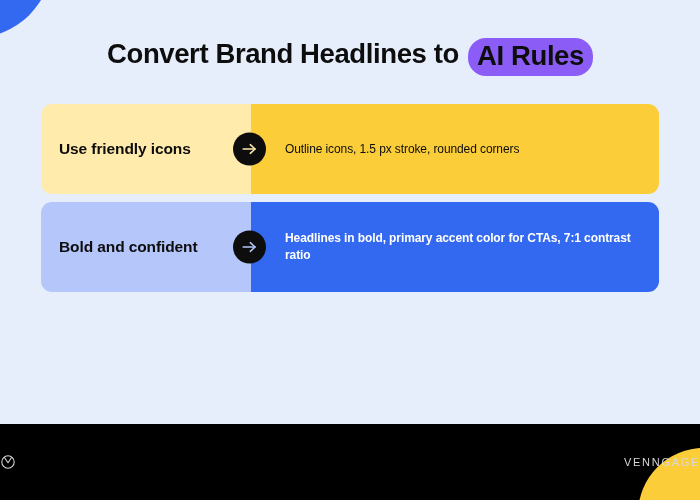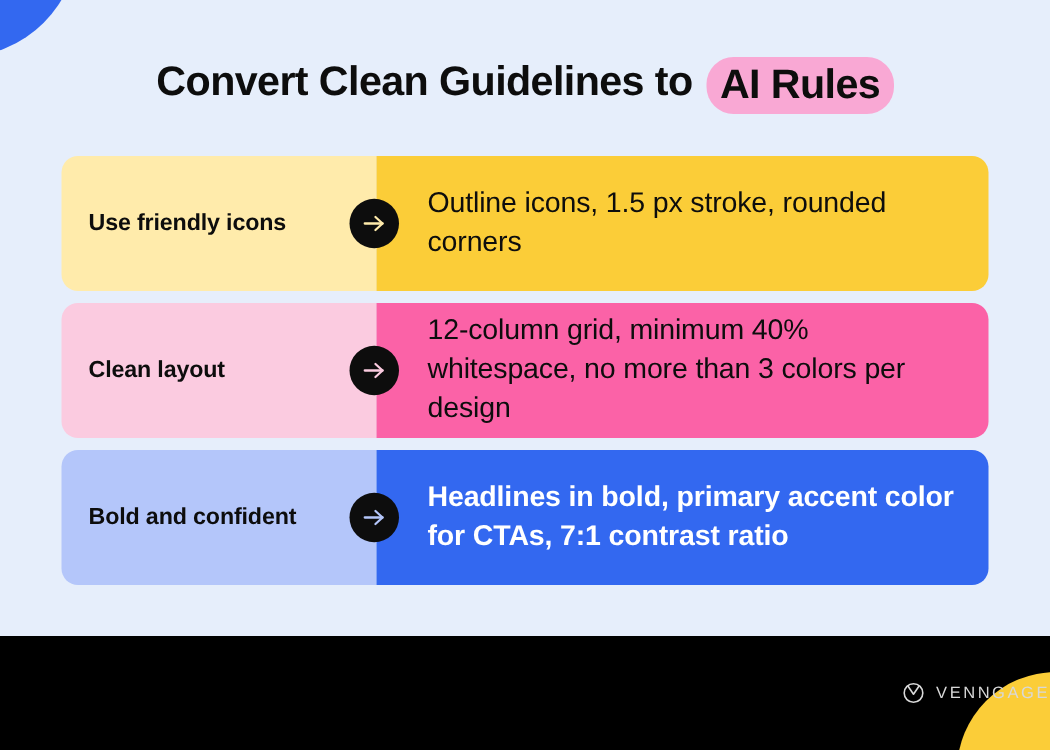--- a/index.html
+++ b/index.html
@@ -55,21 +55,21 @@
     font-size: 27.5px;
     font-weight: bold;
     color: #0d0d0d;
     letter-spacing: -0.4px;
     line-height: 1.15;
     margin: 0;
     white-space: nowrap;
     display: inline-block;
   }
   .title-highlight {
-    background: #f9a8d4;
+    background: #8b5cf6;
     color: #0d0d0d;
     border-radius: 18px;
     padding: 4px 9px 6px 9px;
     display: inline-block;
     line-height: 1;
     margin-left: 2px;
     position: relative;
     top: 2px;
   }
 
@@ -109,21 +109,21 @@
     border-bottom-right-radius: 11px;
   }
   .row-label {
     font-size: 15.5px;
     color: #0d0d0d;
     line-height: 1.3;
     letter-spacing: -0.1px;
     font-weight: bold;
   }
   .row-desc {
-    font-size: 19px;
+    font-size: 12px;
     line-height: 1.38;
     letter-spacing: -0.1px;
     color: #0d0d0d;
   }
   .row-desc.light {
     color: #ffffff;
   }
 
   
   .arrow-badge {
@@ -155,21 +155,21 @@
     overflow: hidden;
   }
   .footer-brand {
     position: absolute;
     left: 0;
     top: 0;
     width: 700px;
     height: 76px;
     display: flex;
     align-items: center;
-    justify-content: flex-end;
+    justify-content: space-between;
     gap: 7px;
     z-index: 2;
   }
   .footer-logo {
     display: block;
   }
   .footer-name {
     color: #d8d8d8;
     font-size: 11px;
     letter-spacing: 1.7px;
@@ -177,54 +177,40 @@
   }
 </style>
 </head>
 <body>
 
 <div class="canvas" style="background: rgb(230, 238, 251);">
 
   <div class="deco-blue-topleft-inner" style="background: rgb(51, 104, 240);"></div>
 
   <div class="title-wrap">
-    <h1 class="title"><span>Convert Clean Guidelines to </span><span class="title-highlight">AI Rules</span></h1>
+    <h1 class="title"><span>Convert Brand Headlines to </span><span class="title-highlight">AI Rules</span></h1>
   </div>
 
   <div class="rows">
 
     <div class="row">
       <div class="row-left" style="background: rgb(255, 235, 171);">
         <span class="row-label">Use friendly icons</span>
       </div>
       <div class="arrow-badge">
         <svg width="19" height="19" viewBox="0 0 24 24" fill="none" stroke="#ffebab" stroke-width="1.9" stroke-linecap="round" stroke-linejoin="round" aria-hidden="true">
           <line x1="4" y1="12" x2="19" y2="12"></line>
           <polyline points="13,6.5 19,12 13,17.5"></polyline>
         </svg>
       </div>
       <div class="row-right" style="background: rgb(251, 205, 56);">
         <span class="row-desc">Outline icons, 1.5 px stroke, rounded corners</span>
       </div>
     </div>
 
-    <div class="row">
-      <div class="row-left" style="background: rgb(251, 203, 224);">
-        <span class="row-label">Clean layout</span>
-      </div>
-      <div class="arrow-badge">
-        <svg width="19" height="19" viewBox="0 0 24 24" fill="none" stroke="#fbcbe0" stroke-width="1.9" stroke-linecap="round" stroke-linejoin="round" aria-hidden="true">
-          <line x1="4" y1="12" x2="19" y2="12"></line>
-          <polyline points="13,6.5 19,12 13,17.5"></polyline>
-        </svg>
-      </div>
-      <div class="row-right" style="background: rgb(251, 98, 167);">
-        <span class="row-desc">12-column grid, minimum 40% whitespace, no more than 3 colors per design</span>
-      </div>
-    </div>
 
     <div class="row">
       <div class="row-left" style="background: rgb(180, 198, 250); text-align: right;">
         <span class="row-label">Bold and confident</span>
       </div>
       <div class="arrow-badge">
         <svg width="19" height="19" viewBox="0 0 24 24" fill="none" stroke="#b4c6fa" stroke-width="1.9" stroke-linecap="round" stroke-linejoin="round" aria-hidden="true">
           <line x1="4" y1="12" x2="19" y2="12"></line>
           <polyline points="13,6.5 19,12 13,17.5"></polyline>
         </svg>

